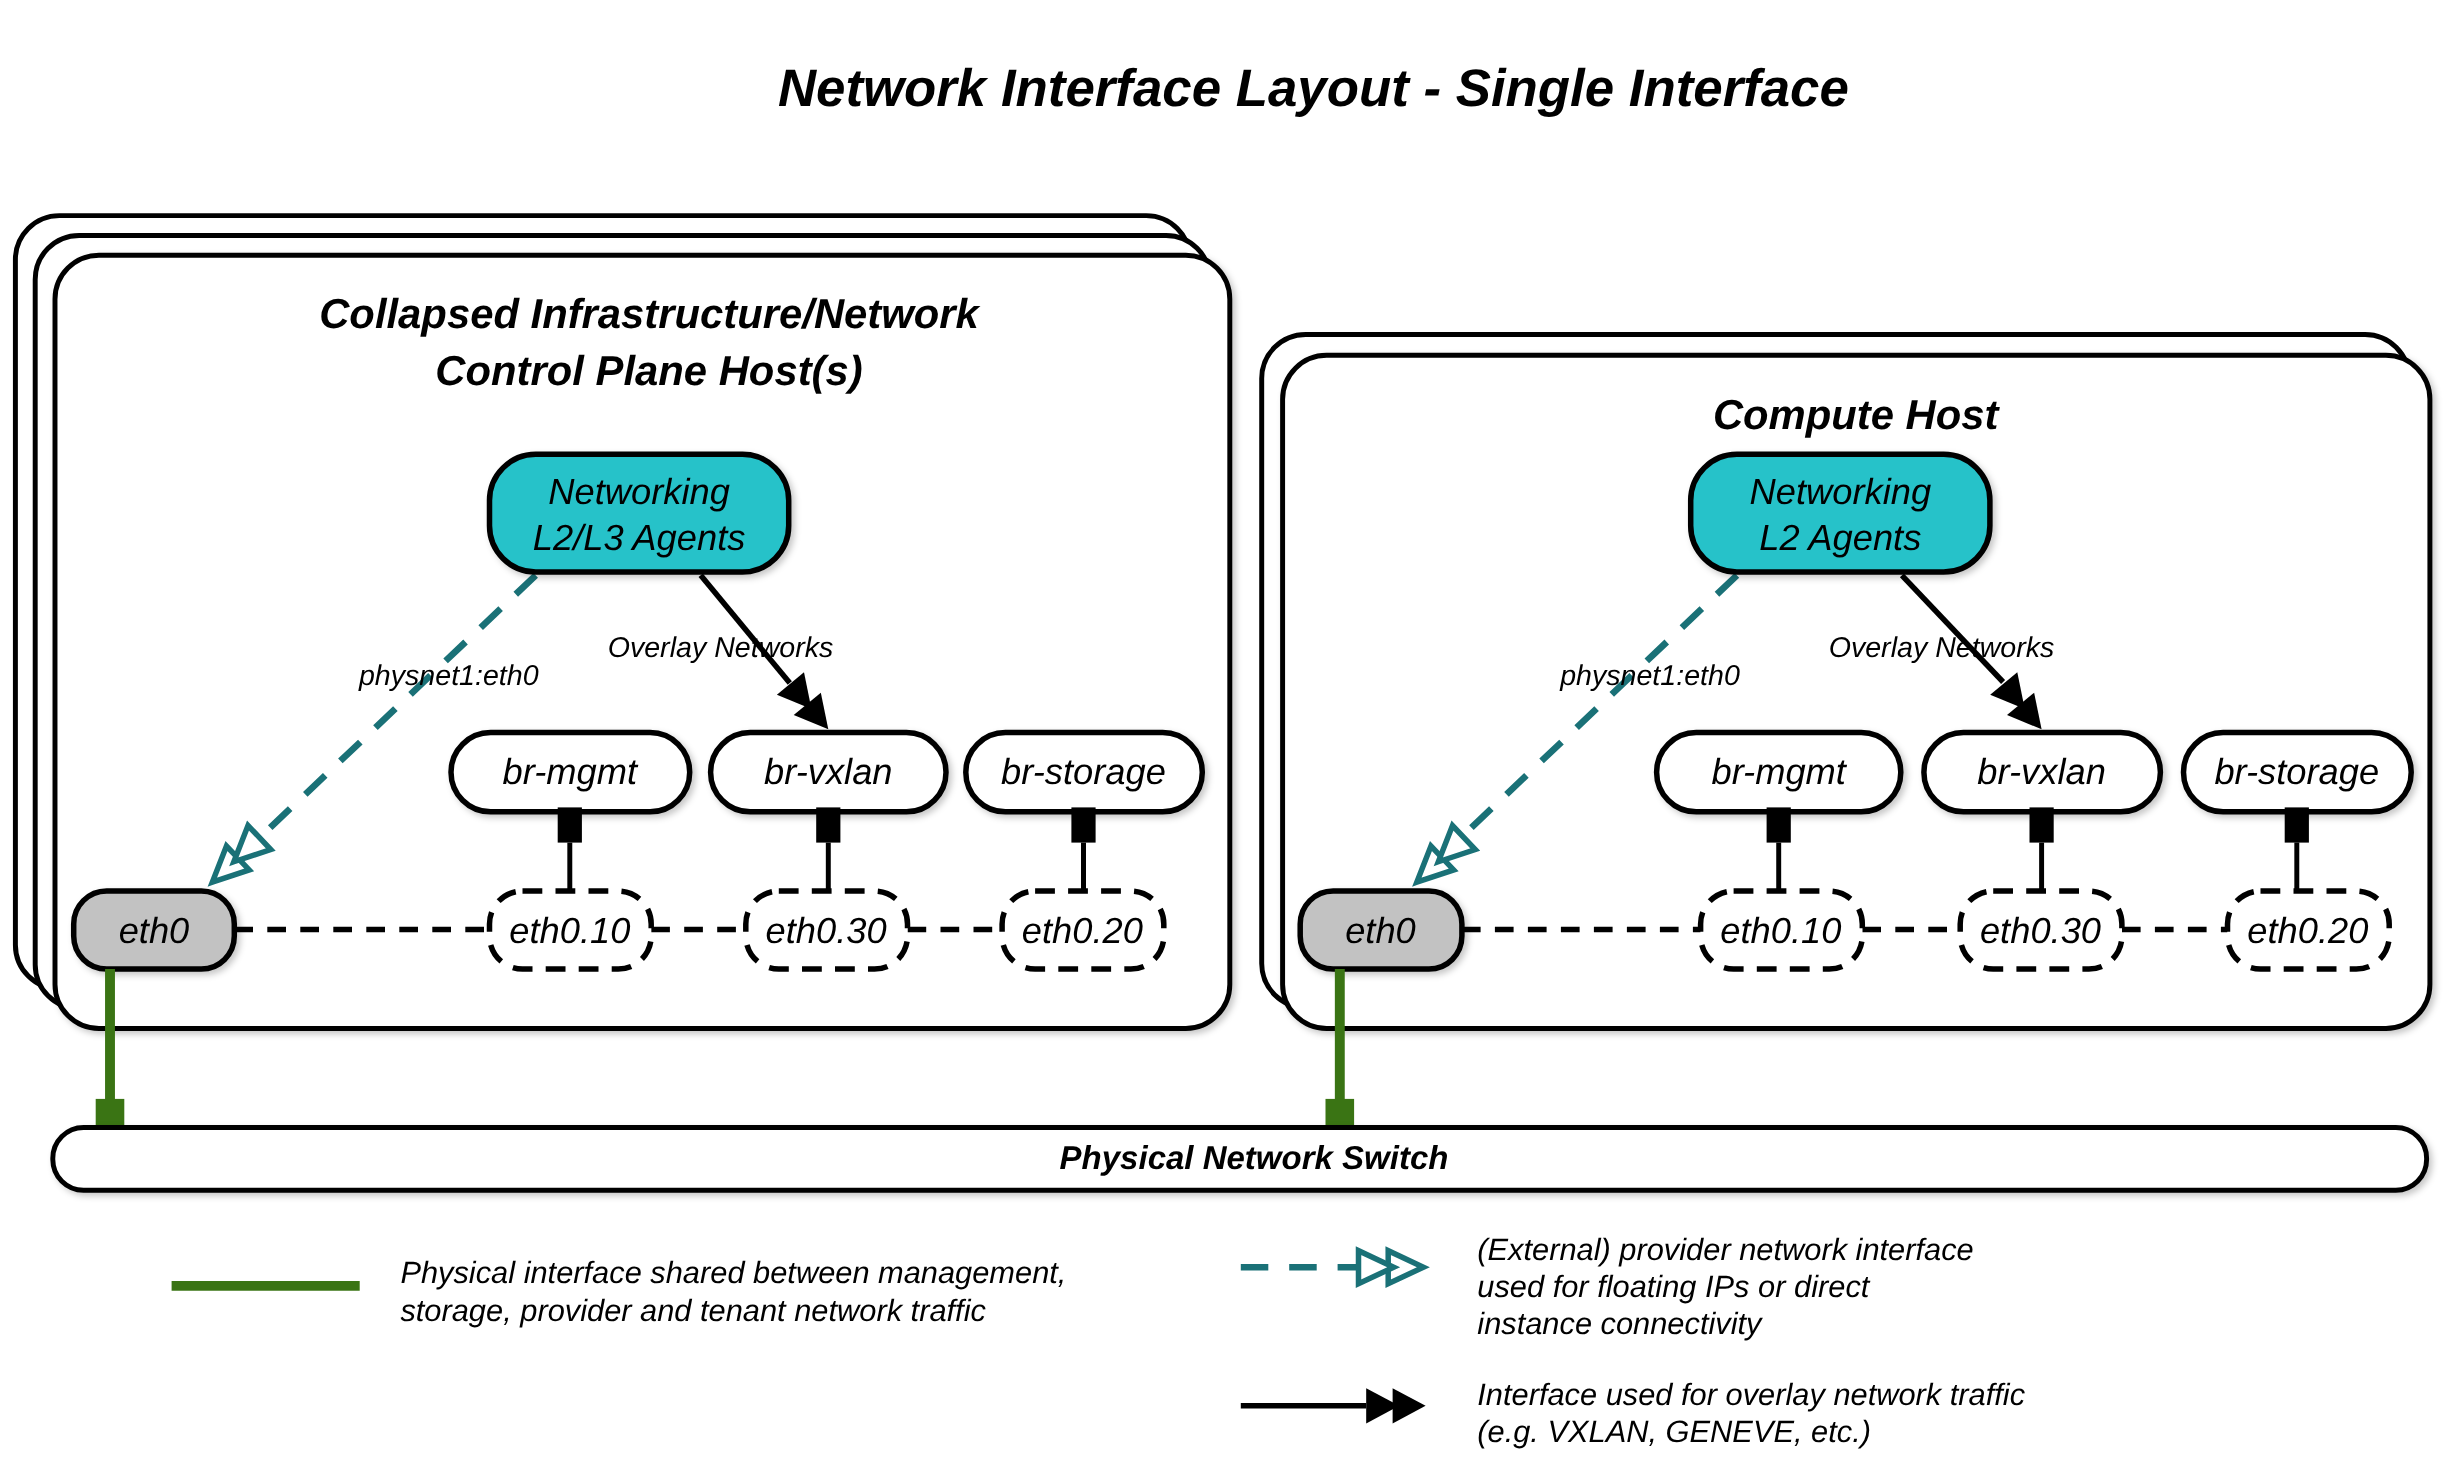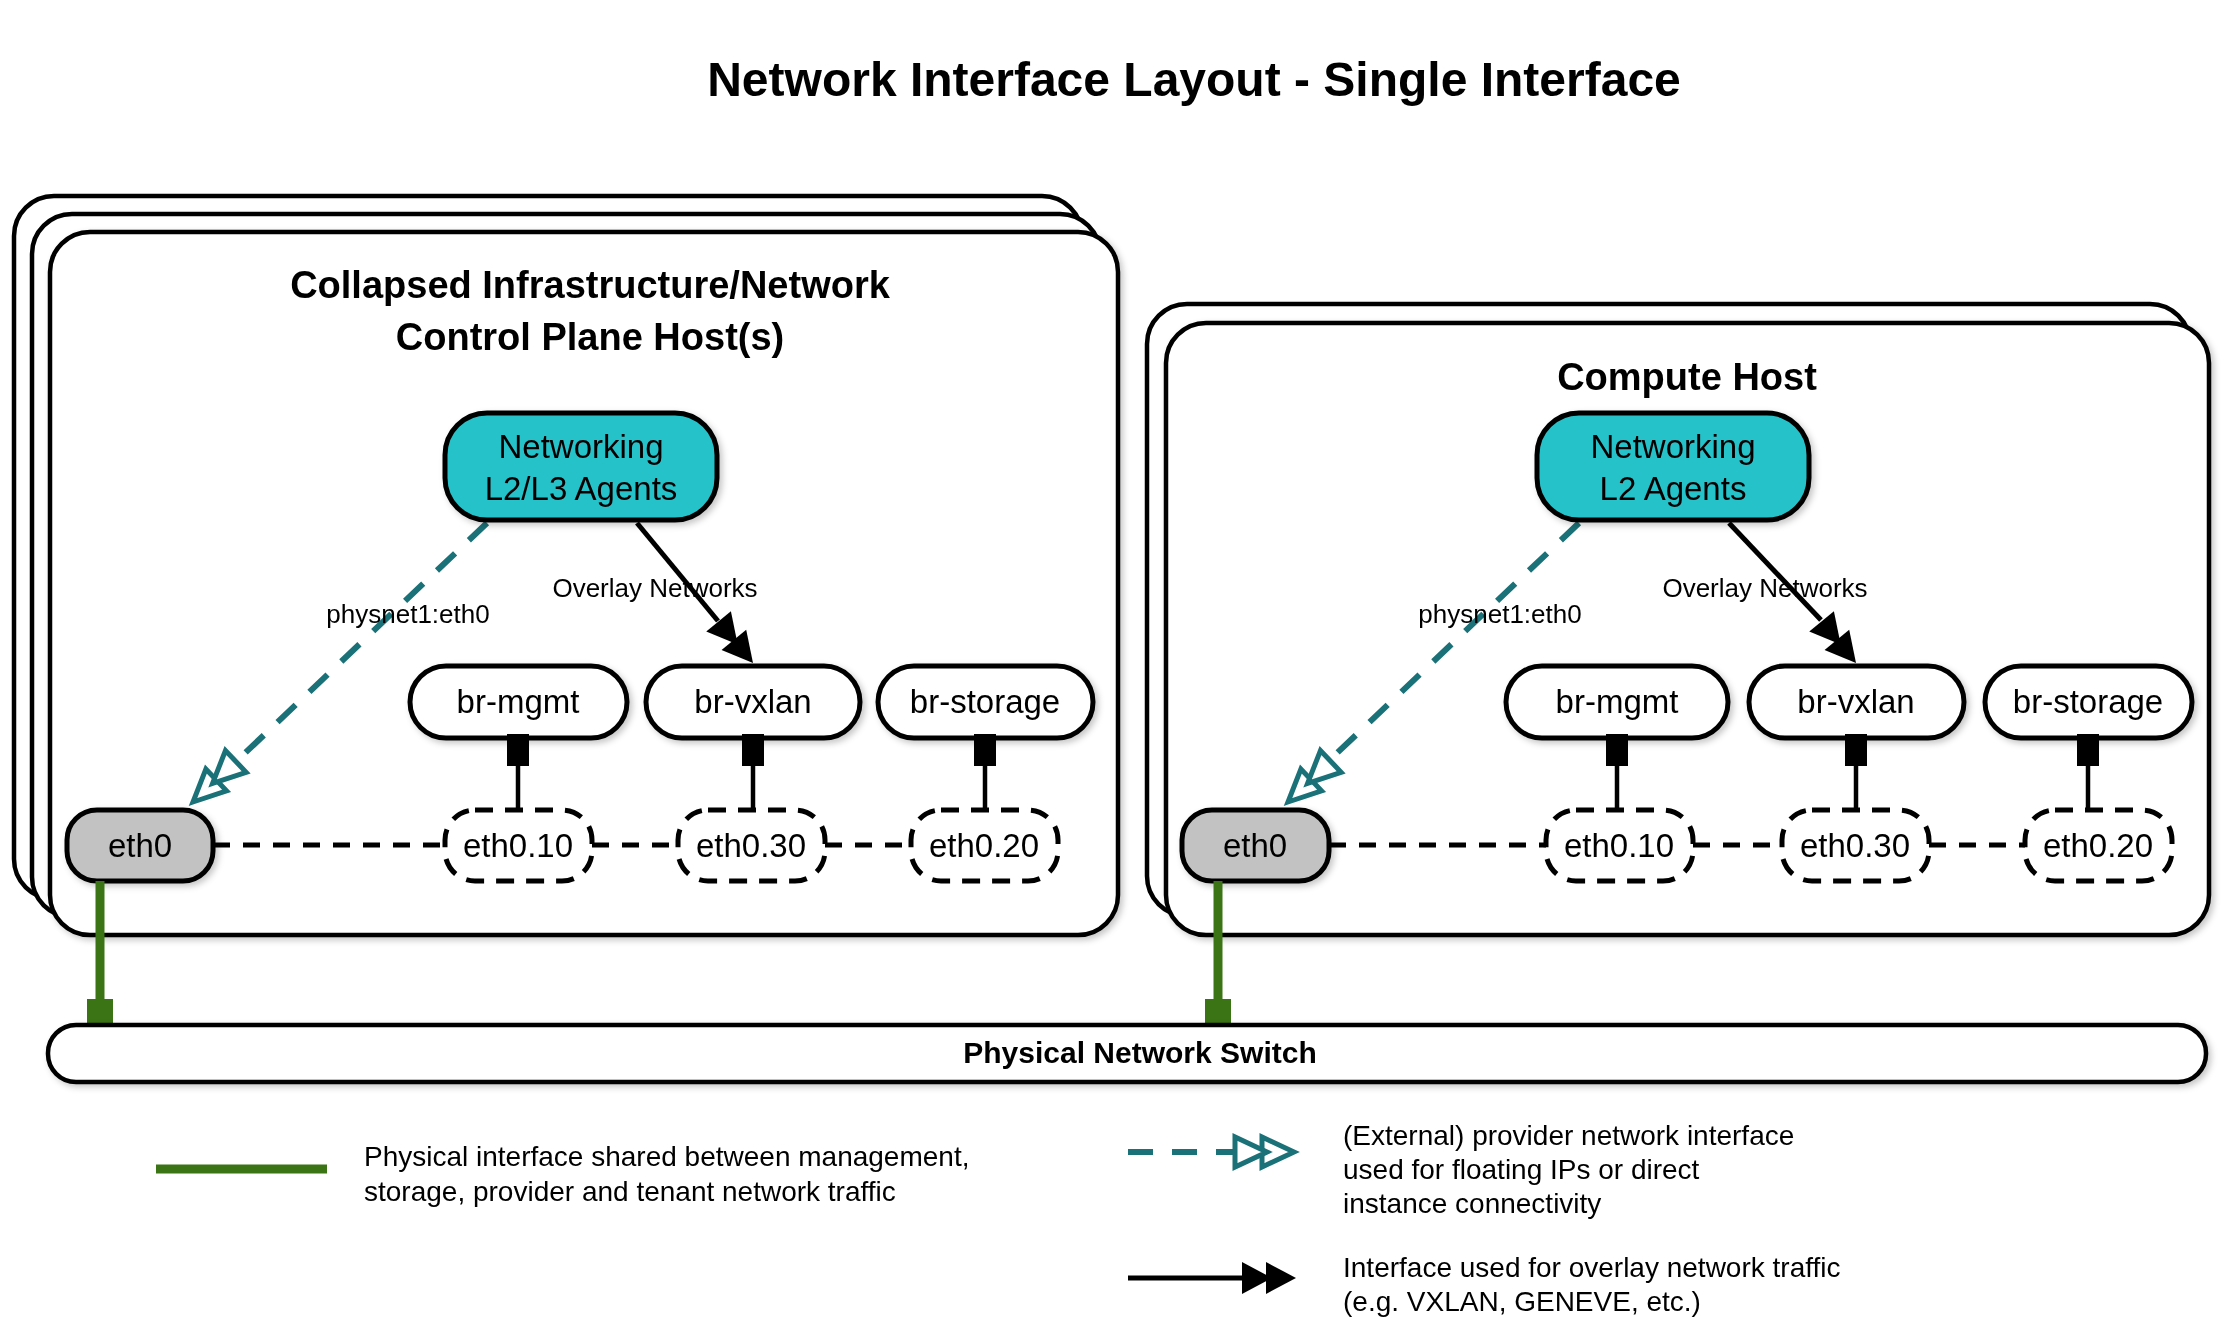--- a/index.html
+++ b/index.html
@@ -1,16 +1,16 @@
 <!DOCTYPE html>
 <html style="--teal-fill: #26C2C9; --teal-line: #1A7177; --green: #3A7414; --gray-fill: #C2C2C2;"><head>
 <meta charset="utf-8">
 <style>
   html,body { margin:0; padding:0; background:#ffffff; }
-  .diagram-canvas { width:2228px; height:1340px; background:#fff; position:relative; overflow:hidden; }
+  .diagram-canvas { width:2228px; height:1340px; background:#fff; position:relative; overflow:hidden;font-style:italic; }
   svg { display:block; }
   svg text { font-family:"Liberation Sans", sans-serif; fill:#000; }
   .t-main   { font-size:48px; font-weight:bold; }
   .t-host   { font-size:38px; font-weight:bold; }
   .t-node   { font-size:33px; }
   .t-label  { font-size:26px; }
   .t-switch { font-size:30px; font-weight:bold; }
   .t-legend { font-size:28px; }
   .box         { fill:#fff; stroke:#000; stroke-width:4.5; }
   .pill        { fill:#fff; stroke:#000; stroke-width:5; }

